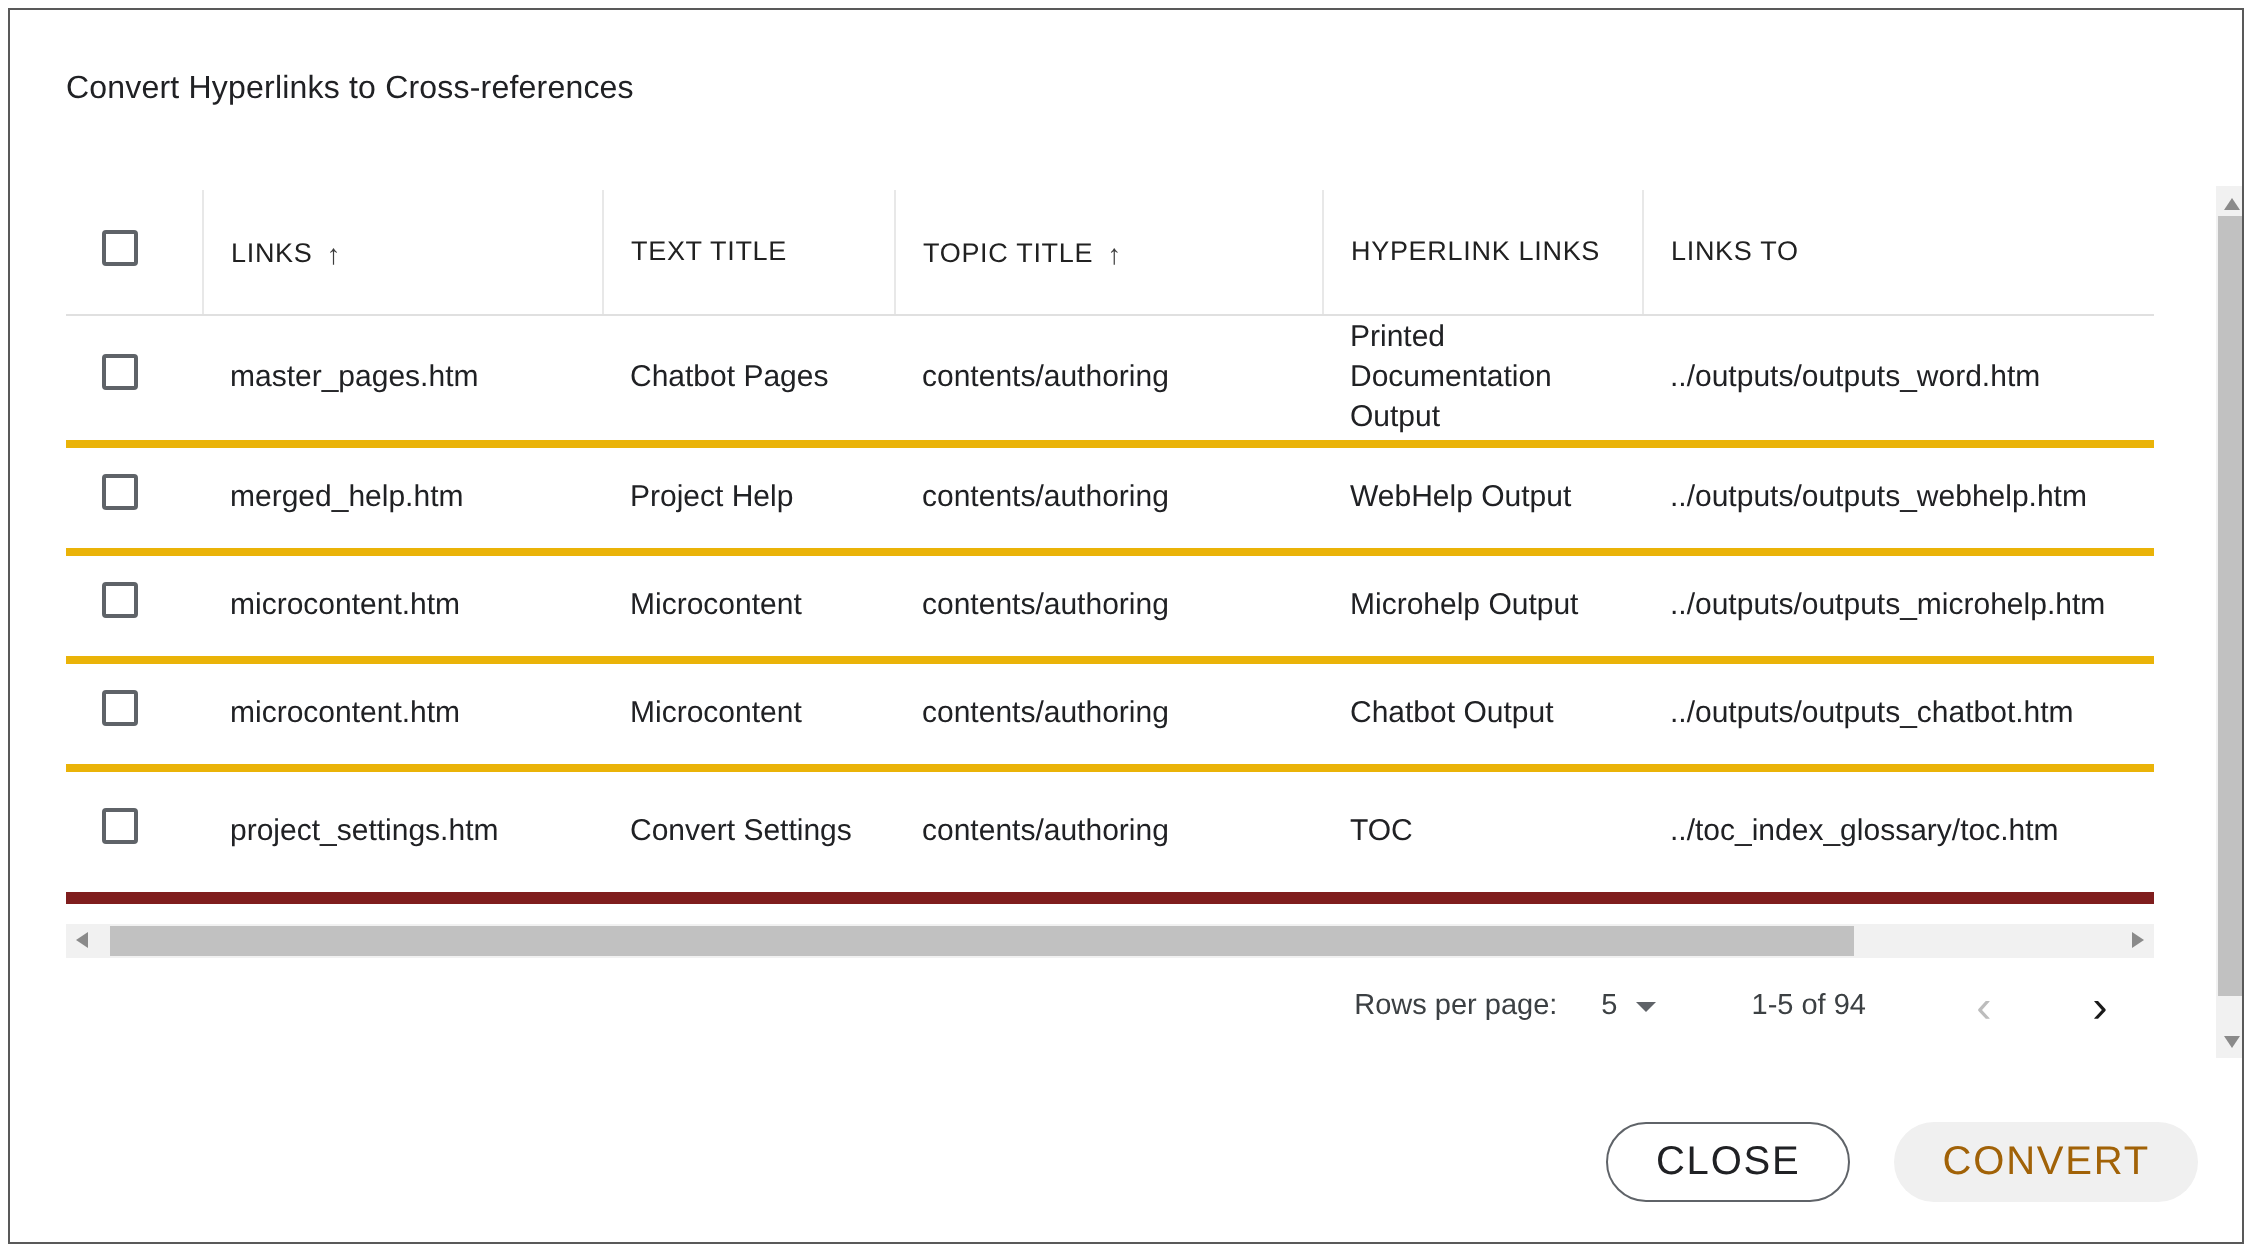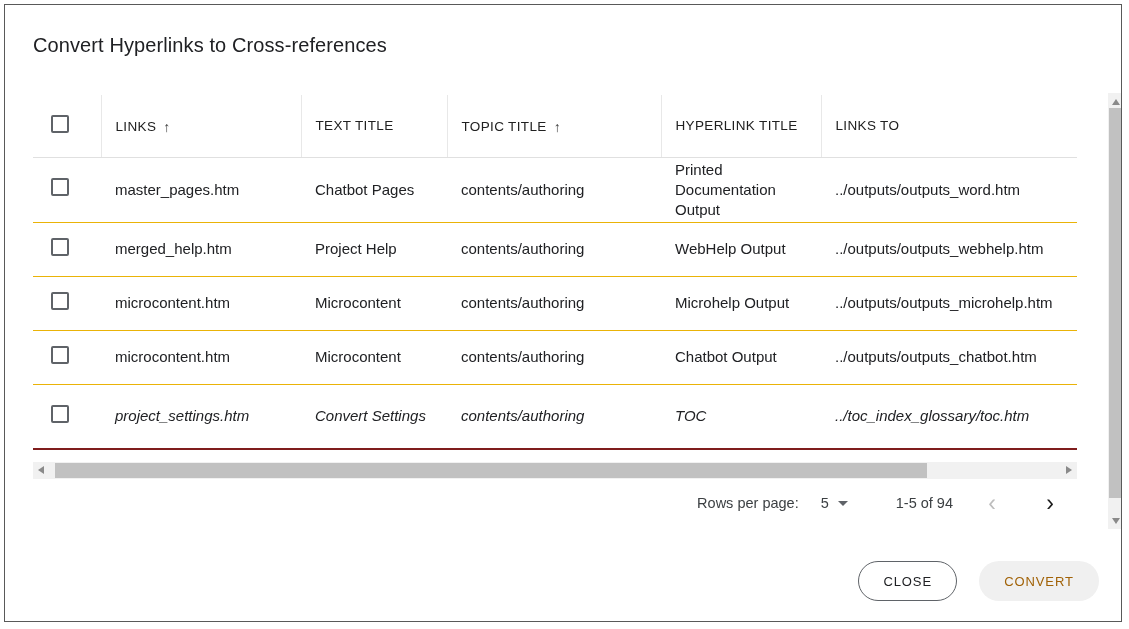--- a/index.html
+++ b/index.html
@@ -26,21 +26,21 @@
     border: 1px solid #595959;
     box-sizing: border-box;
     overflow: hidden;
   }
 
   
   .dialog-title {
     position: absolute;
     left: 28px;
     top: 26px;
-    font-size: 20px;
+    font-size: 16px;
     line-height: 28px;
     color: #202124;
     letter-spacing: 0.1px;
     white-space: nowrap;
   }
 
   
   #table-region {
     position: absolute;
     left: 28px;
@@ -80,29 +80,29 @@
     border-right: 1px solid #e8e8e8;
     box-sizing: border-box;
   }
   table.grid th.last-col { border-right: none; }
   table.grid th.cb-col { border-right: 1px solid #e8e8e8; padding-left: 18px; }
 
   table.grid td {
     vertical-align: middle;
     padding: 0 14px;
     height: 54px;
-    border-bottom: 1px solid #eab308;
+    border-bottom: 4px solid #eab308;
     box-sizing: border-box;
     color: #202124;
     font-size: 15px;
     line-height: 20px;
   }
   table.grid td.cb-col { padding-left: 18px; }
   table.grid tr.row-tall td { height: 65px; }
-  table.grid tr:last-child td { border-bottom: 2px solid #7f1d1d; font-style: italic; }
+  table.grid tr:last-child td { border-bottom: 6px solid #7f1d1d; }
 
   
   col.c-check { width: 68px; }
   col.c-topic  { width: 200px; }
   col.c-title  { width: 146px; }
   col.c-path   { width: 214px; }
   col.c-htext  { width: 160px; }
   col.c-links  { width: 422px; }
 
   .hdr-wrap { display: block; max-width: 100%; }
@@ -187,21 +187,21 @@
     margin-right: 48px;
     cursor: pointer;
   }
   #paginator .pg-select .val { margin-right: 9px; }
   .caret-down {
     width: 0; height: 0;
     border-left: 5px solid transparent;
     border-right: 5px solid transparent;
     border-top: 5px solid #5f6368;
   }
-  #paginator .pg-range { margin-right: 20px; white-space: nowrap; }
+  #paginator .pg-range { margin-right: 40px; white-space: nowrap; }
   .pg-arrow {
     width: 38px;
     height: 38px;
     display: flex;
     align-items: center;
     justify-content: center;
     font-size: 23px;
     line-height: 1;
   }
   .pg-arrow.prev { color: #bdbdbd; margin-right: 20px; }
@@ -246,21 +246,21 @@
   
   #footer {
     position: absolute;
     right: 22px;
     bottom: 20px;
     display: flex;
     align-items: center;
   }
   .btn {
     font-family: "Liberation Sans", sans-serif;
-    font-size: 13px;
+    font-size: 20px;
     letter-spacing: 0.9px;
     height: 40px;
     padding: 0 24px;
     border-radius: 20px;
     display: flex;
     align-items: center;
     justify-content: center;
     box-sizing: border-box;
   }
   .btn.close {
@@ -304,21 +304,21 @@
             <th>
               <span class="hdr-wrap"><span>LINKS</span><span class="sort-arrow">↑</span></span>
             </th>
             <th>
               <span class="hdr-wrap">TEXT TITLE</span>
             </th>
             <th>
               <span class="hdr-wrap nowrapcell"><span>TOPIC TITLE</span><span class="sort-arrow">↑</span></span>
             </th>
             <th>
-              <span class="hdr-wrap">HYPERLINK TITLE</span>
+              <span class="hdr-wrap">HYPERLINK LINKS</span>
             </th>
             <th class="last-col">
               <span class="hdr-wrap">LINKS TO</span>
             </th>
           </tr>
         </thead>
         <tbody>
           <tr class="row-tall">
             <td class="cb-col"><span class="cbx"></span></td>
             <td>master_pages.htm</td>

